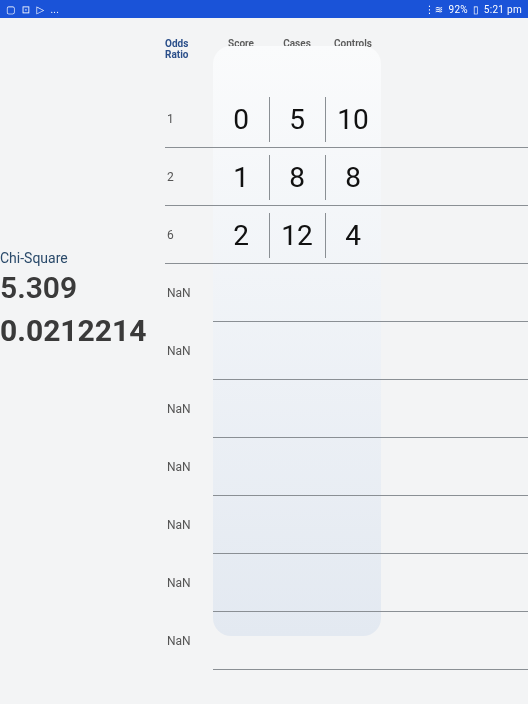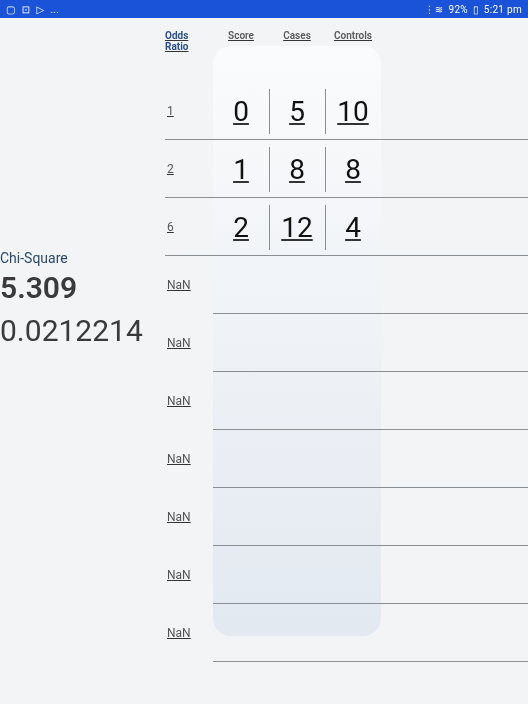--- a/index.html
+++ b/index.html
@@ -40,29 +40,28 @@
       margin-bottom: 4px;
     }
     .stat-val.big {
       font-size: 30px;
       font-weight: 600;
       color: #3a3a3a;
       margin-bottom: 8px;
     }
     .stat-val.huge {
       font-size: 30px;
-      font-weight: 400;
+      font-weight: 700;
       color: #3a3a3a;
     }
     
     .table-area {
       flex: 1;
-      padding-top: 12px;
+      padding-top: 20px;
       position: relative;
-      text-decoration: underline;
     }
     .headers {
       display: flex;
       font-size: 10px;
       color: #5a5a5a;
       font-weight: 600;
       margin-bottom: 2px;
     }
     .headers .oddsratio {
       width: 48px;

